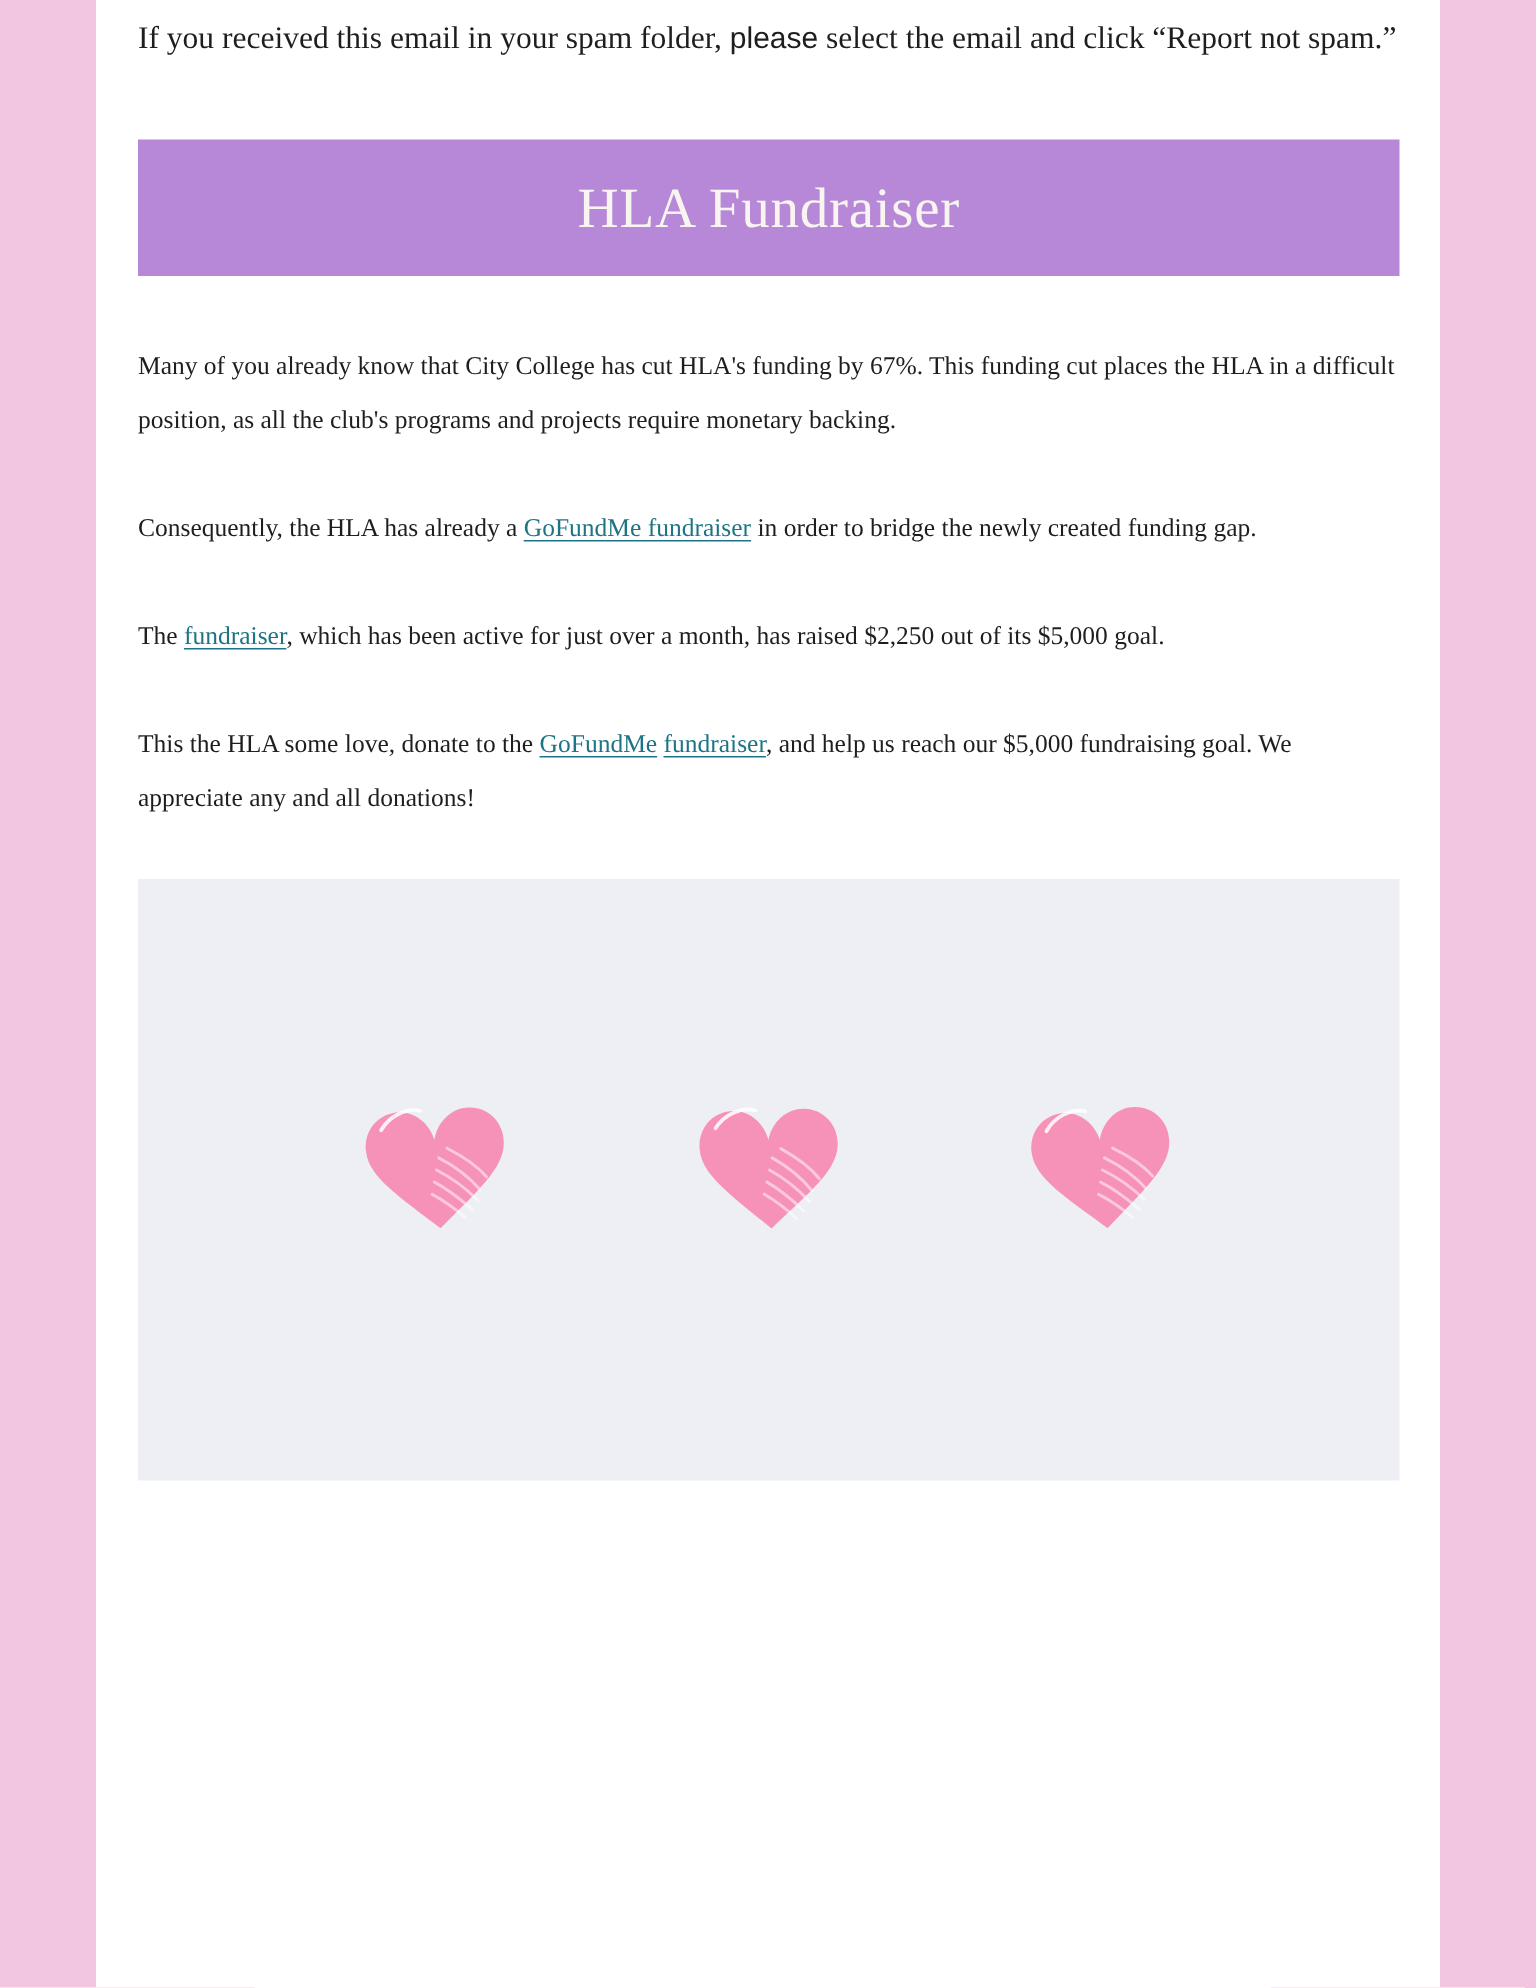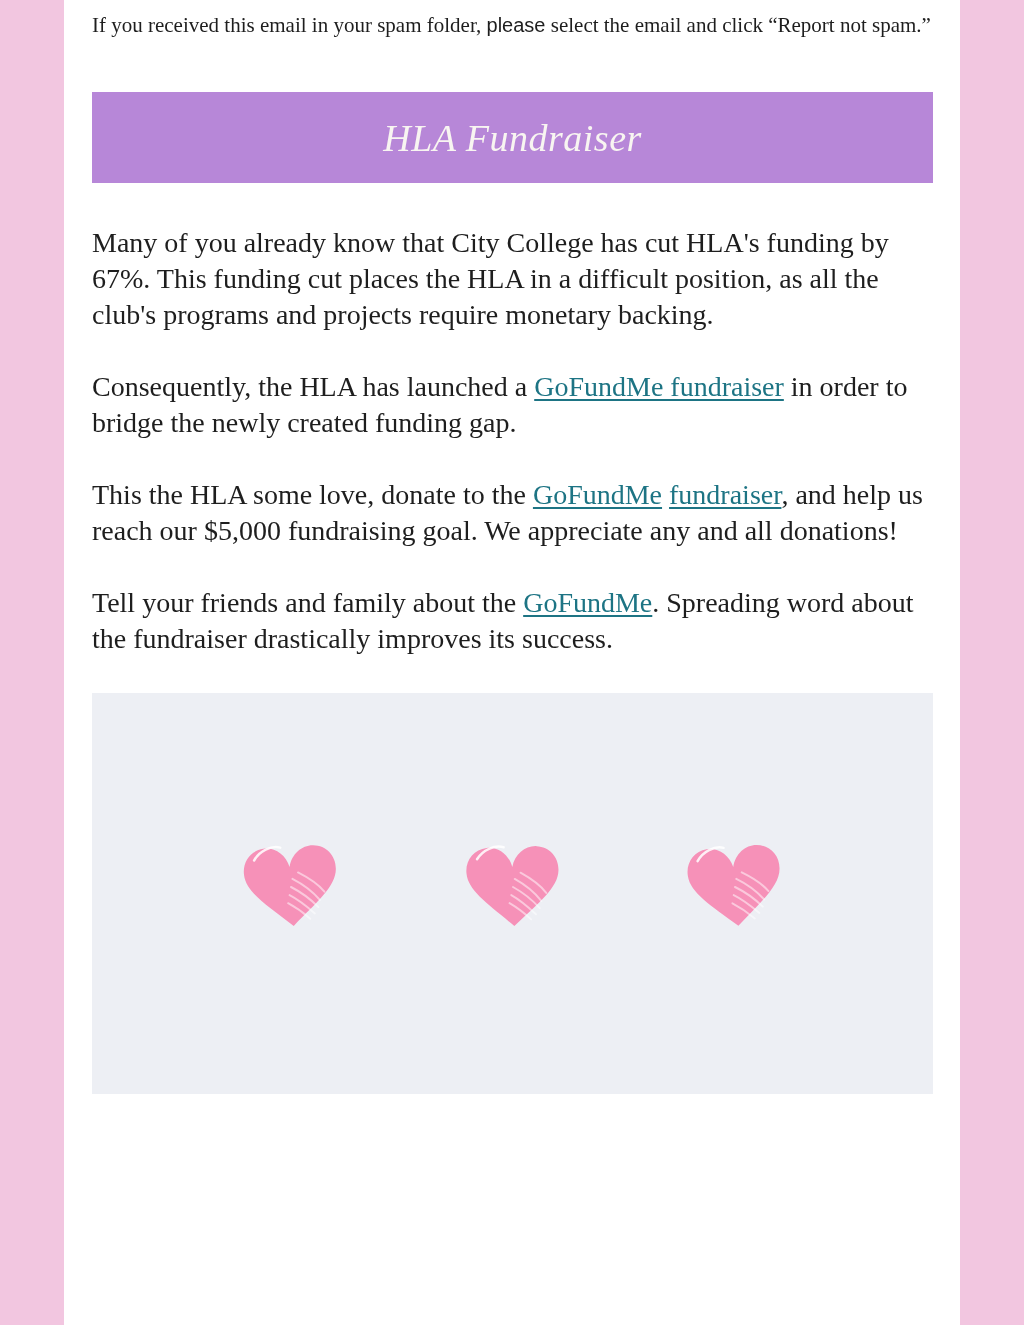--- a/index.html
+++ b/index.html
@@ -37,30 +37,29 @@
     font-family: "Liberation Sans", sans-serif;
     font-size: 20px;
   }
   .banner {
     height: 91px;
     margin: 0 0 42px 0;
     background: var(--banner-bg);
     display: flex;
     align-items: center;
     justify-content: center;
-    font-style: italic;
   }
   .banner-title {
     font-size: 38px;
     color: var(--banner-text);
     letter-spacing: 0.5px;
   }
   .para {
     margin: 0 0 36px 0;
-    font-size: 28px;
+    font-size: 17px;
     line-height: 36px;
     color: var(--body-text);
   }
   a.link {
     color: var(--link);
     font-weight: normal;
     text-decoration: underline;
     text-underline-offset: 3px;
   }
   .image-block {
@@ -83,26 +82,26 @@
 <div class="email-page">
 
   <p class="notice"><span>If you received this email in your spam folder, </span><span class="sans">please</span><span> select the email and click “Report not spam.”</span></p>
 
   <div class="banner">
     <span class="banner-title">HLA Fundraiser</span>
   </div>
 
   <p class="para"><span>Many of you already know that City College has cut HLA's funding by 67%. This funding cut places the HLA in a difficult position, as all the club's programs and projects require monetary backing.</span></p>
 
-  <p class="para"><span>Consequently, the HLA has launched a </span><a href="#" class="link">GoFundMe fundraiser</a><span> in order to bridge the newly created funding gap.</span></p>
+  <p class="para"><span>Consequently, the HLA has already a </span><a href="#" class="link">GoFundMe fundraiser</a><span> in order to bridge the newly created funding gap.</span></p>
 
+  <p class="para"><span>The </span><a href="#" class="link">fundraiser</a><span>, which has been active for just over a month, has raised $2,250 out of its $5,000 goal.</span></p>
 
   <p class="para"><span>This the HLA some love, donate to the </span><a href="#" class="link">GoFundMe</a><span> </span><a href="#" class="link">fundraiser</a><span>, and help us reach our $5,000 fundraising goal. We appreciate any and all donations!</span></p>
 
-  <p class="para"><span>Tell your friends and family about the </span><a href="#" class="link">GoFundMe</a><span>. Spreading word about the fundraiser drastically improves its success.</span></p>
 
   <div class="image-block">
     <svg class="heart" viewBox="0 0 100 92" width="100" height="92" aria-hidden="true">
       <path d="M50 26 C47 13 36 5 25 6 C12 7 3 18 4 31 C5 48 24 62 50 85 C76 62 95 48 96 31 C97 18 88 7 75 6 C64 5 53 13 50 26 Z" fill="var(--heart)"></path>
       <g stroke="#ffffff" stroke-opacity="0.5" stroke-width="2" fill="none" stroke-linecap="round">
         <path d="M58 32 C68 38 78 46 83 53"></path>
         <path d="M52 38 C62 44 72 53 78 61"></path>
         <path d="M50 46 C60 52 70 61 76 68"></path>
         <path d="M48 54 C58 60 66 68 72 74"></path>
         <path d="M46 62 C54 67 62 74 67 79"></path>

